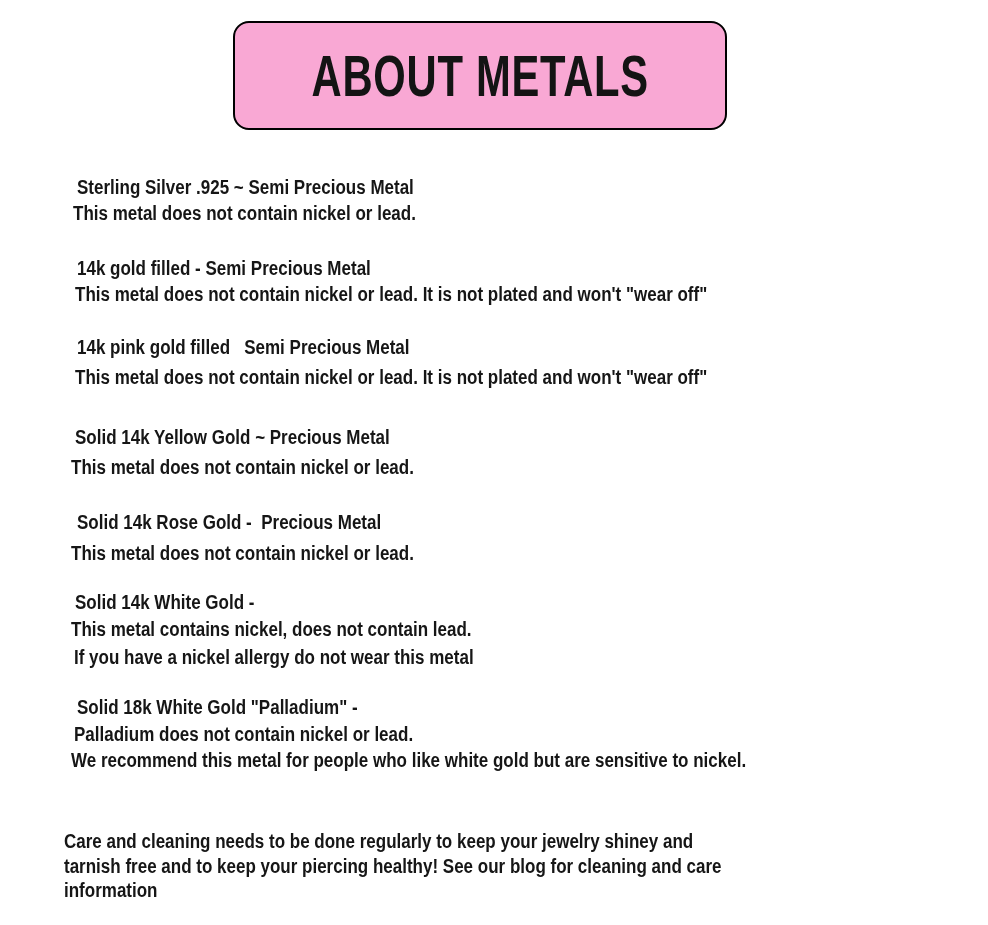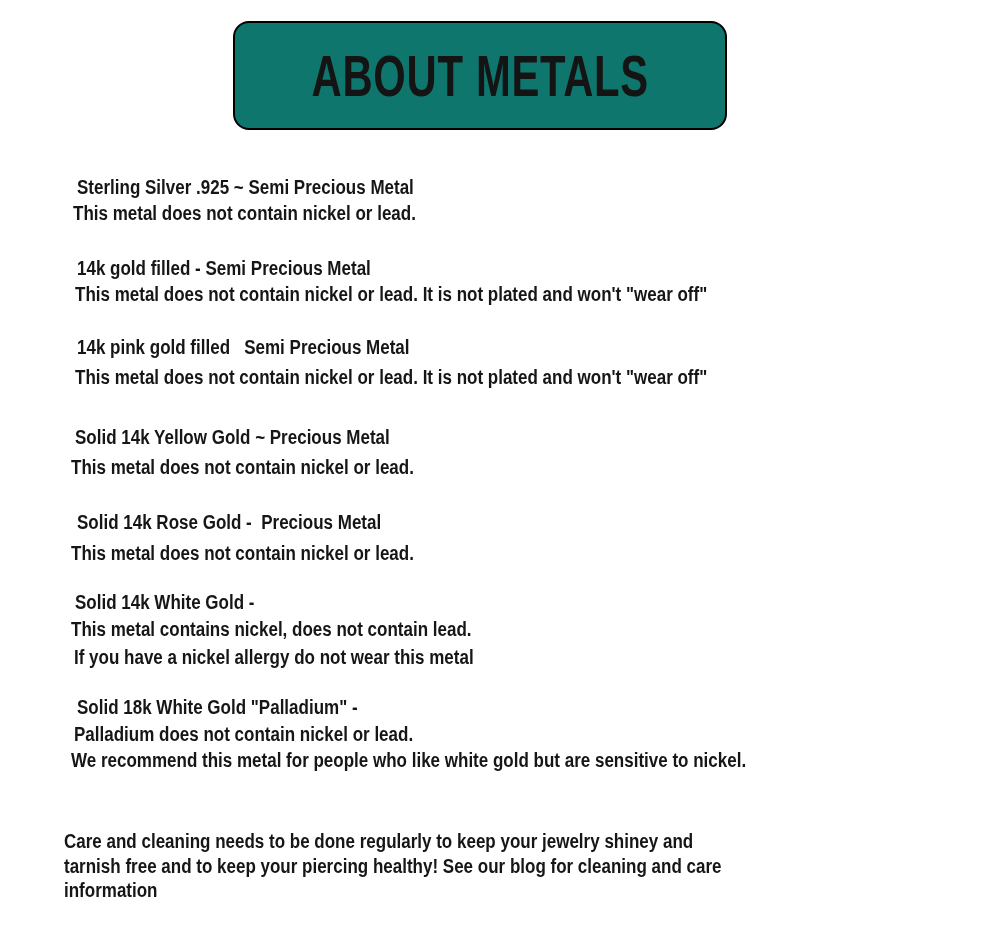--- a/index.html
+++ b/index.html
@@ -16,21 +16,21 @@
     font-family: "Liberation Sans", sans-serif;
   }
   .title-box {
     position: absolute;
     left: 233px;
     top: 21px;
     width: 490px;
     height: 105px;
     border: 2px solid #000000;
     border-radius: 16px;
-    background: #0f766e;
+    background: #f9a8d4;
     display: flex;
     align-items: center;
     justify-content: center;
   }
   .title-text {
     font-size: 58px;
     font-weight: 700;
     color: #141414;
     letter-spacing: 1px;
     transform: scaleX(0.72);

